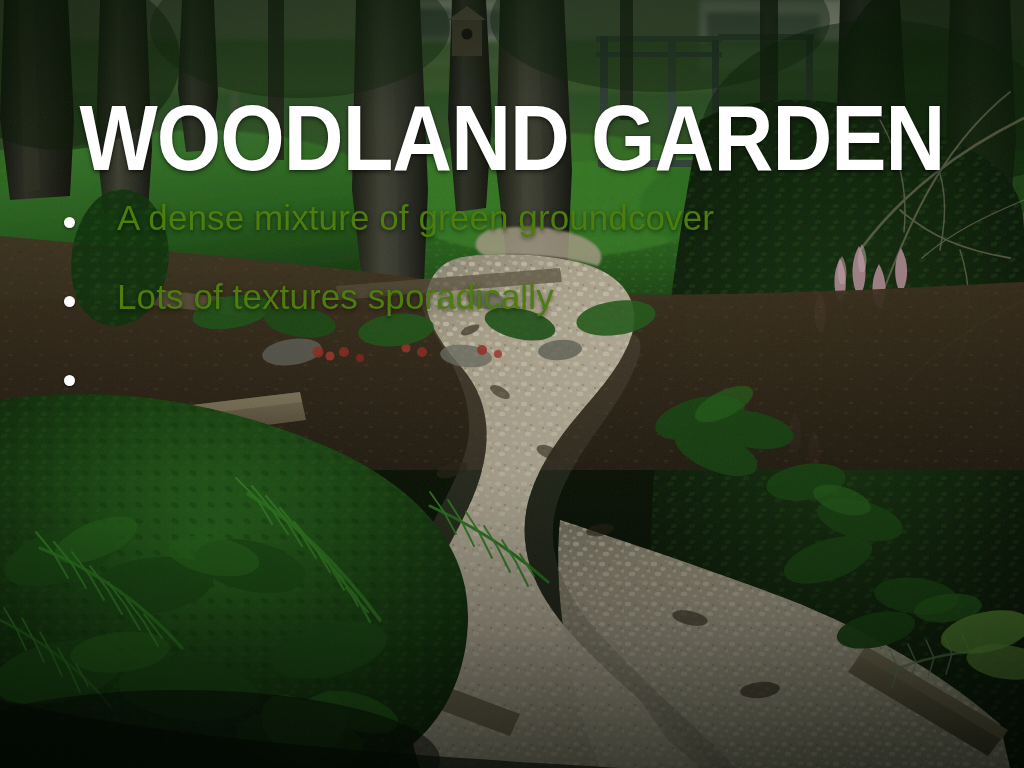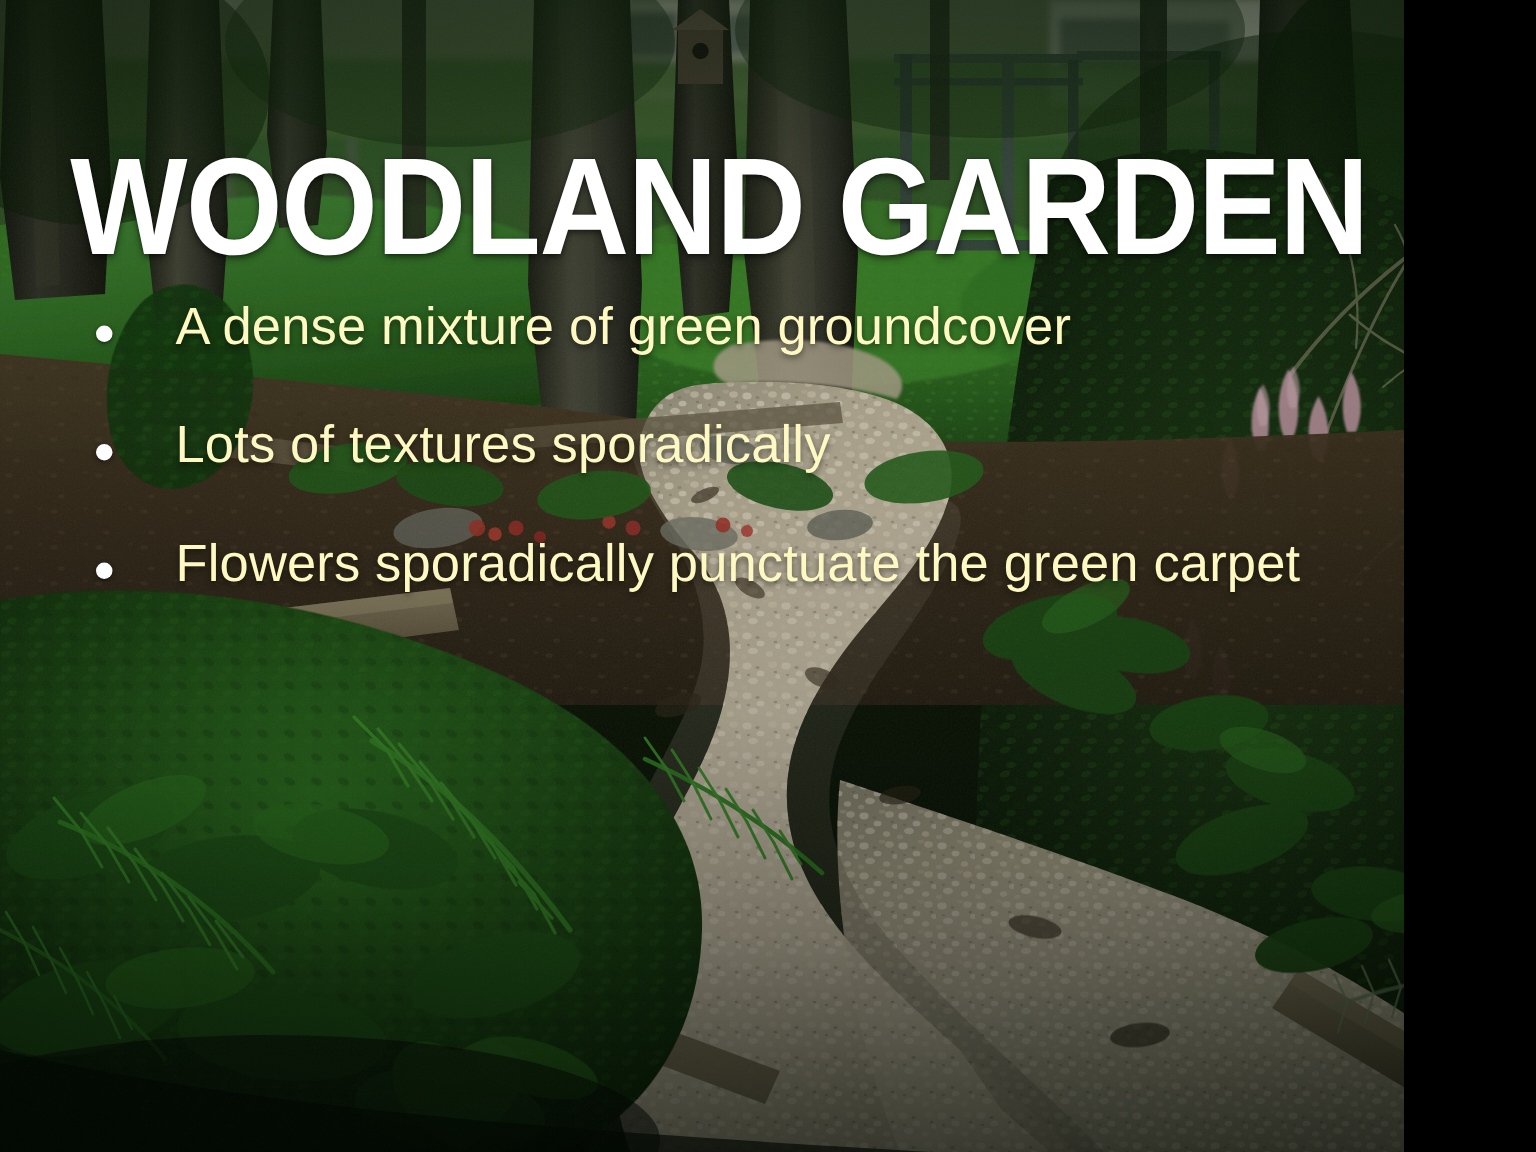--- a/index.html
+++ b/index.html
@@ -2,21 +2,21 @@
 <html><head>
 <meta charset="utf-8">
 <title>Woodland Garden</title>
 <style>
   html,body{margin:0;padding:0;background:#000;}
   body{
     width:1024px;height:768px;overflow:hidden;
     font-family:"Liberation Sans", sans-serif;
   }
   #slide{
-    position:relative;width:936px;height:768px;overflow:hidden;
+    position:relative;width:1024px;height:768px;overflow:hidden;
     background:#0a1505;
   }
 
   
   #photo{position:absolute;inset:0;overflow:hidden;}
   #photo svg{position:absolute;inset:0;width:1024px;height:768px;display:block;}
 
   
   #grade{
     position:absolute;inset:0;pointer-events:none;
@@ -67,21 +67,21 @@
   .bullet:last-child{margin-bottom:0;}
   .dot{
     flex:0 0 auto;
     width:11px;height:11px;border-radius:50%;
     background:#ffffff;
     margin-top:21px;margin-right:0;
     box-shadow:0 1px 3px rgba(0,0,0,.55);
   }
   .btext{
     margin-left:42px;
-    color:#fef9c3;
+    color:#4d7c0f;
     font-family:"Liberation Sans", sans-serif;
     font-weight:400;
     font-size:35px;
     line-height:1.28;
     letter-spacing:.1px;
     text-shadow:0 2px 4px rgba(0,0,0,.5);
     white-space:nowrap;
   }
 </style>
 </head>
@@ -587,18 +587,17 @@
         <span class="btext">A dense mixture of green groundcover</span>
       </div>
 
       <div class="bullet">
         <span class="dot"></span>
         <span class="btext">Lots of textures sporadically</span>
       </div>
 
       <div class="bullet">
         <span class="dot"></span>
-        <span class="btext">Flowers sporadically punctuate the green carpet</span>
       </div>
 
     </div>
   </div>
 </div>
 
 </body></html>

